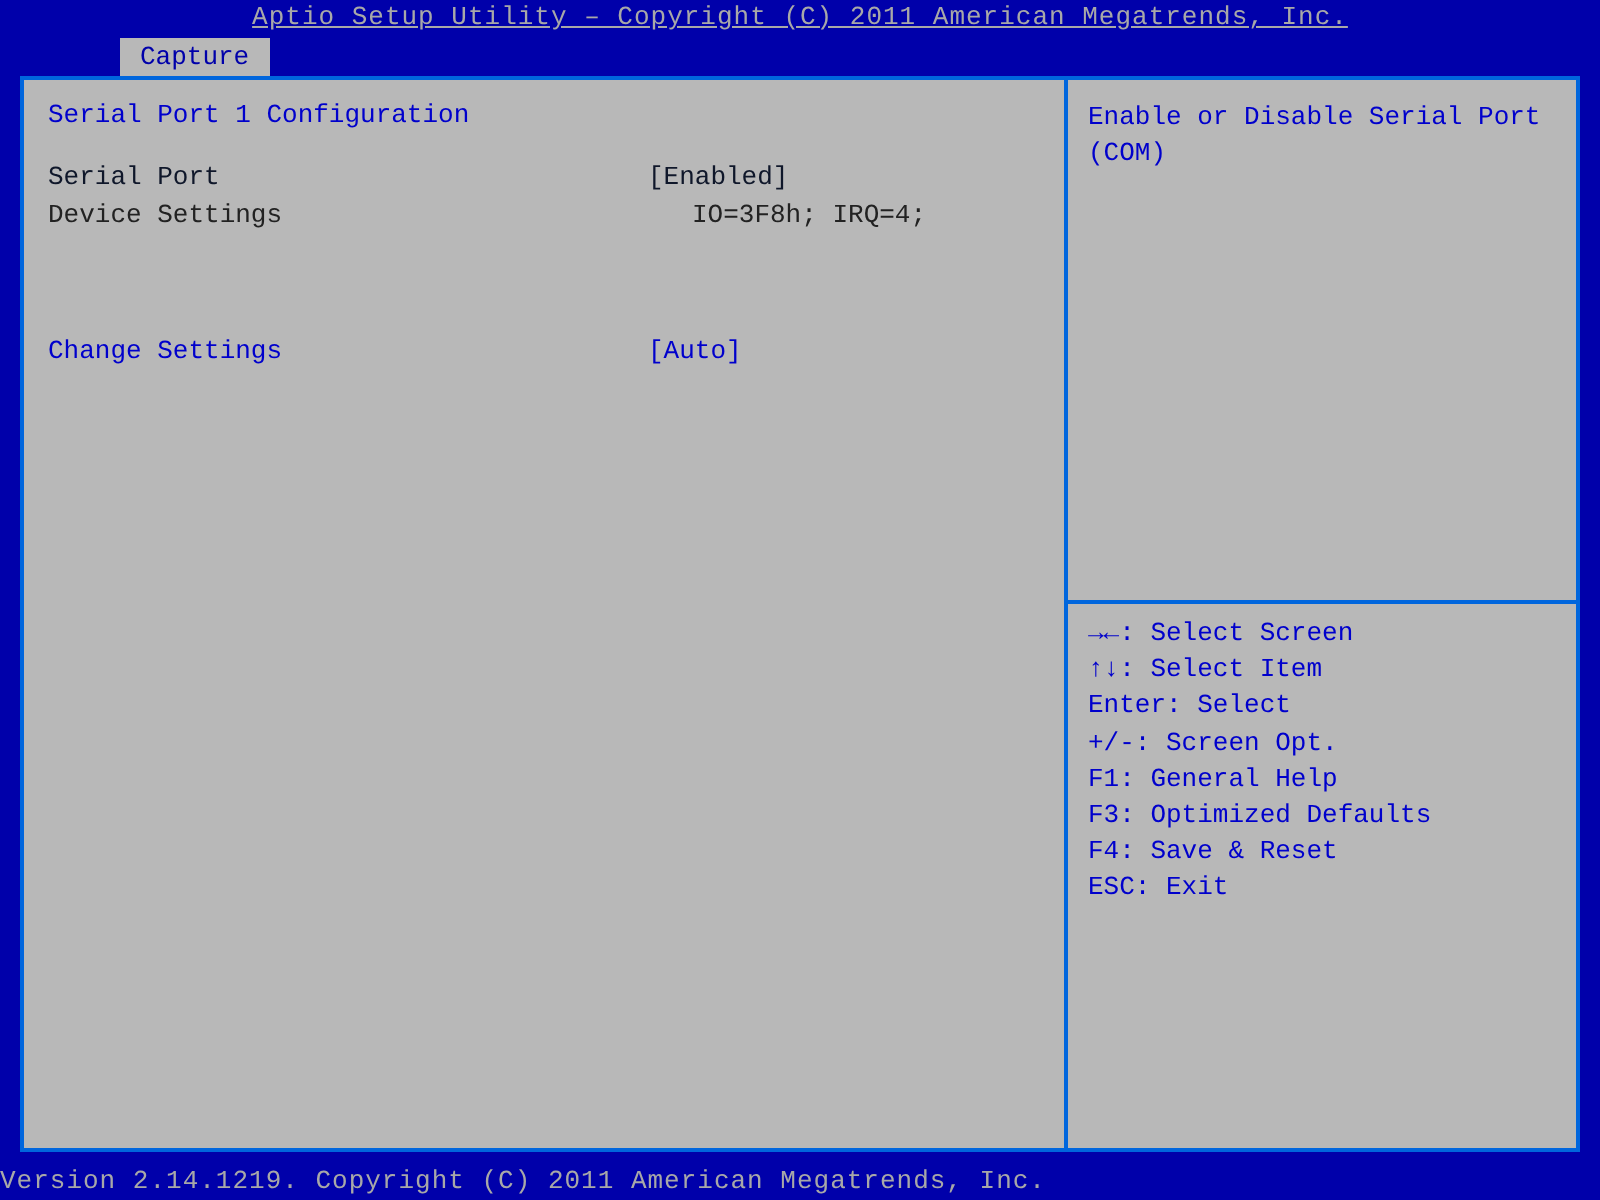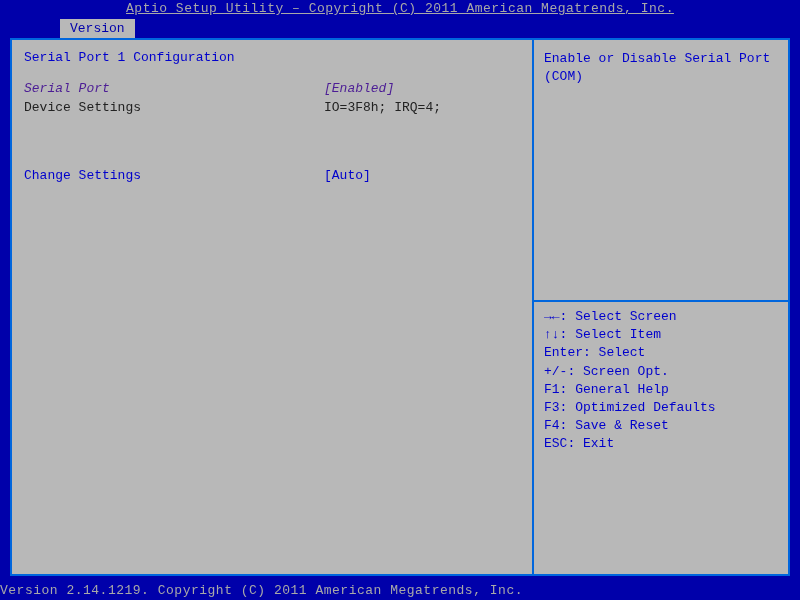--- a/index.html
+++ b/index.html
@@ -70,29 +70,29 @@
       display: flex;
       margin-bottom: 4px;
     }
     .row-label {
       flex: 0 0 300px;
     }
     .row-value {
       flex: 1;
     }
     .selected {
-      color: #4c1d95;
-      font-style: italic;
+      color: #0f172a;
     }
     .navigable {
       color: #0000cc;
       margin-top: 33px;
     }
     .static {
       color: #222;
+      gap: 22px;
     }
     .help-text {
       color: #0000cc;
       line-height: 1.35;
     }
     .help-divider {
       border-top: 2px solid #0066dd;
       margin: 0 -10px 6px -10px;
     }
     .right-top {
@@ -123,21 +123,21 @@
 <body>
 
 <div class="screen">
 
   <div class="title-bar">
     <span>Aptio Setup Utility – Copyright (C) 2011 American Megatrends, Inc.</span>
   </div>
 
   <div class="tab-row">
     <div class="tab">
-      <span>Version</span>
+      <span>Capture</span>
     </div>
   </div>
 
   <div class="main-box">
 
     <div class="left-pane">
       <div class="section-title">Serial Port 1 Configuration</div>
 
       <div class="row selected">
         <div class="row-label">Serial Port</div>

